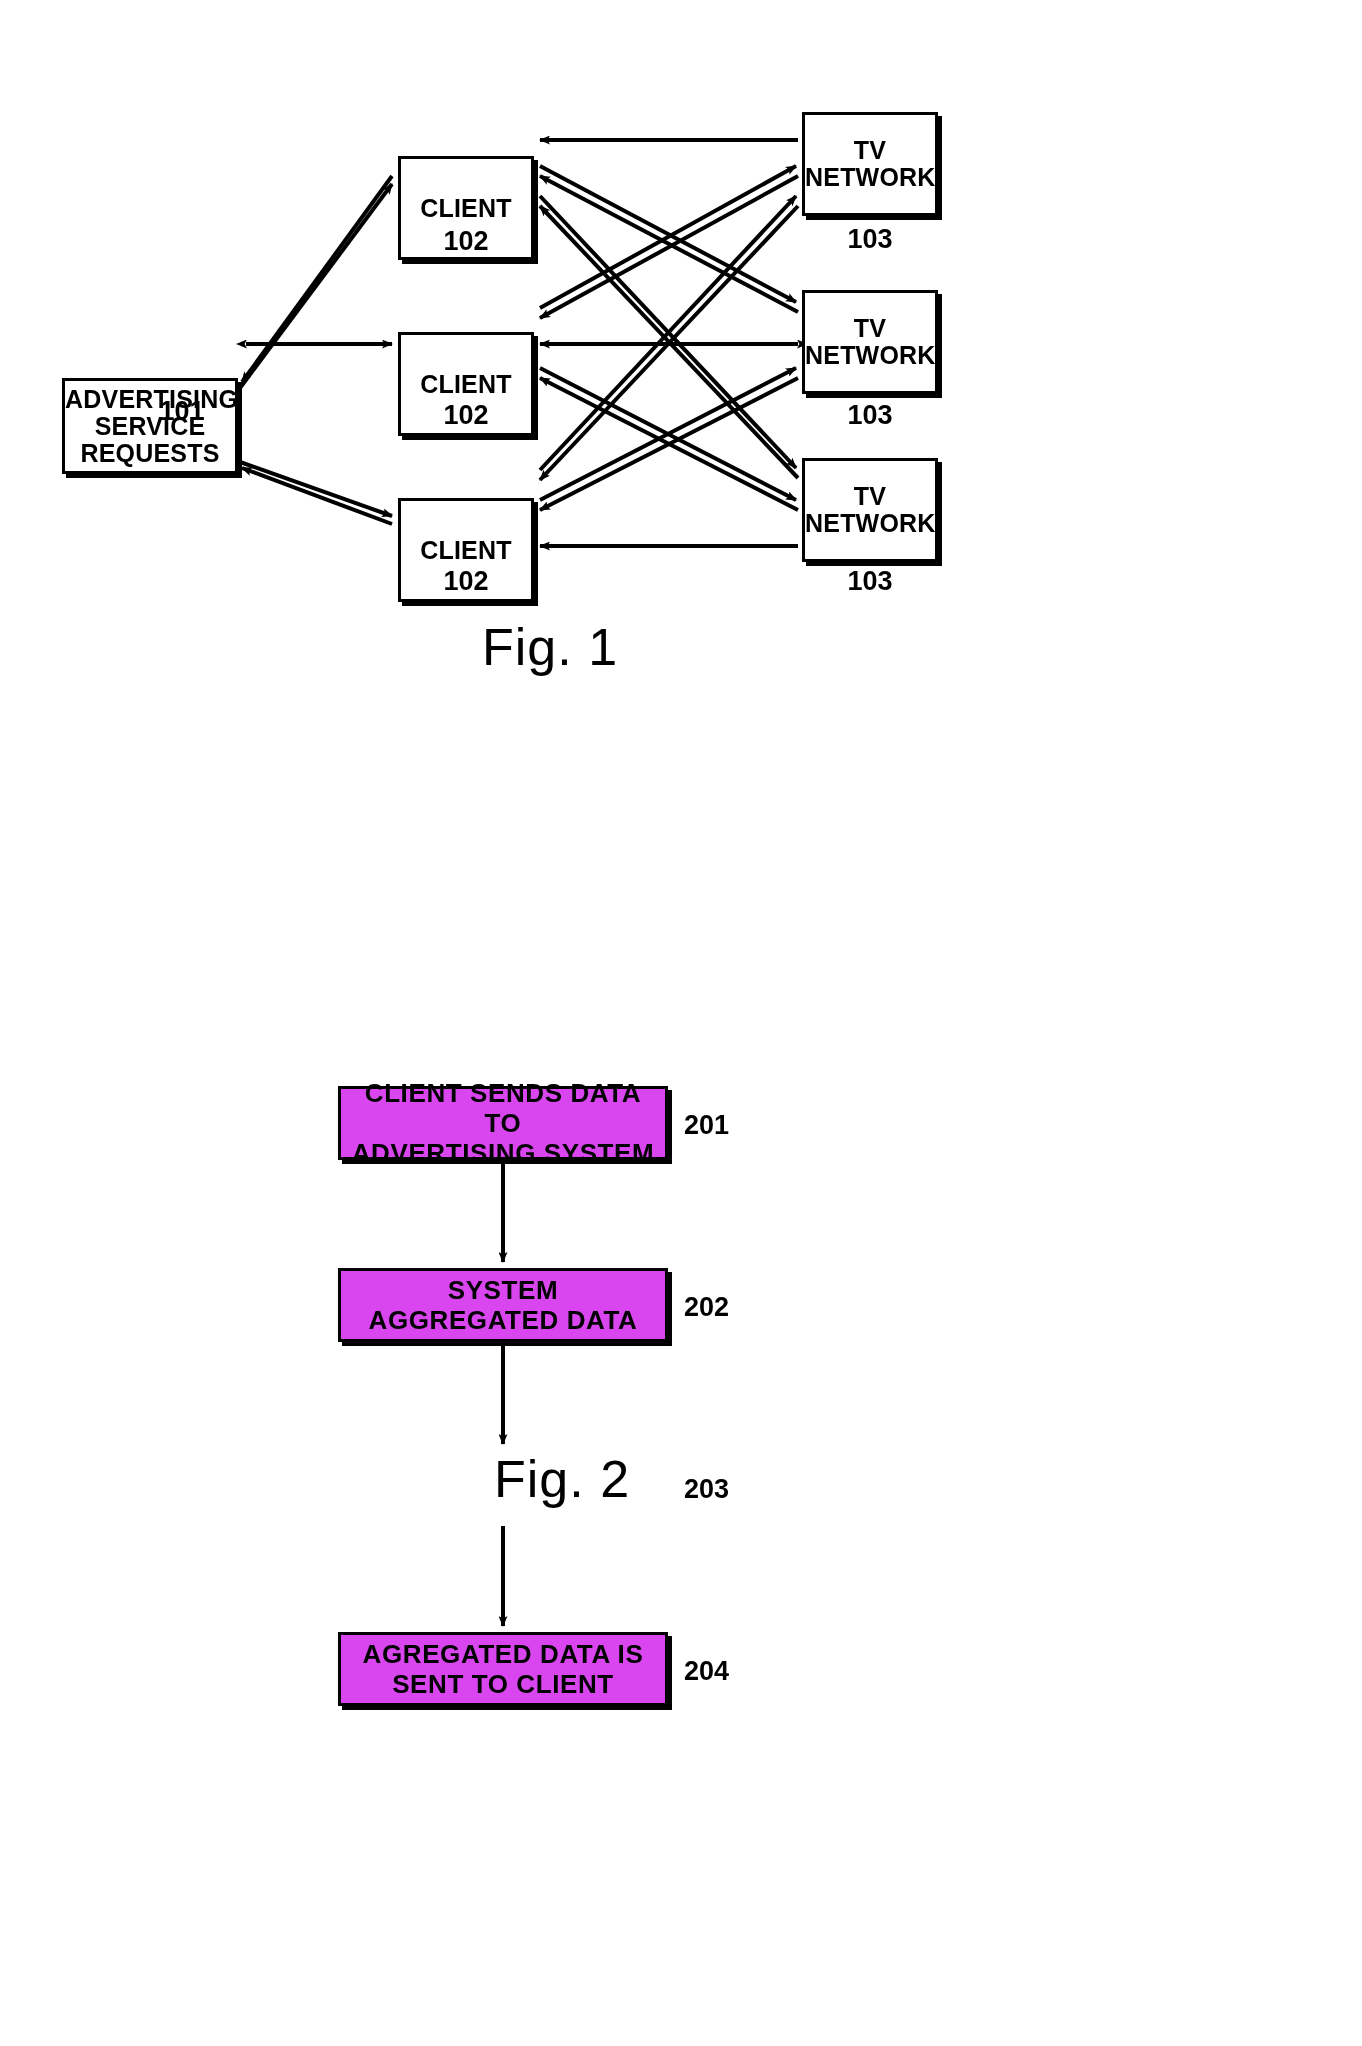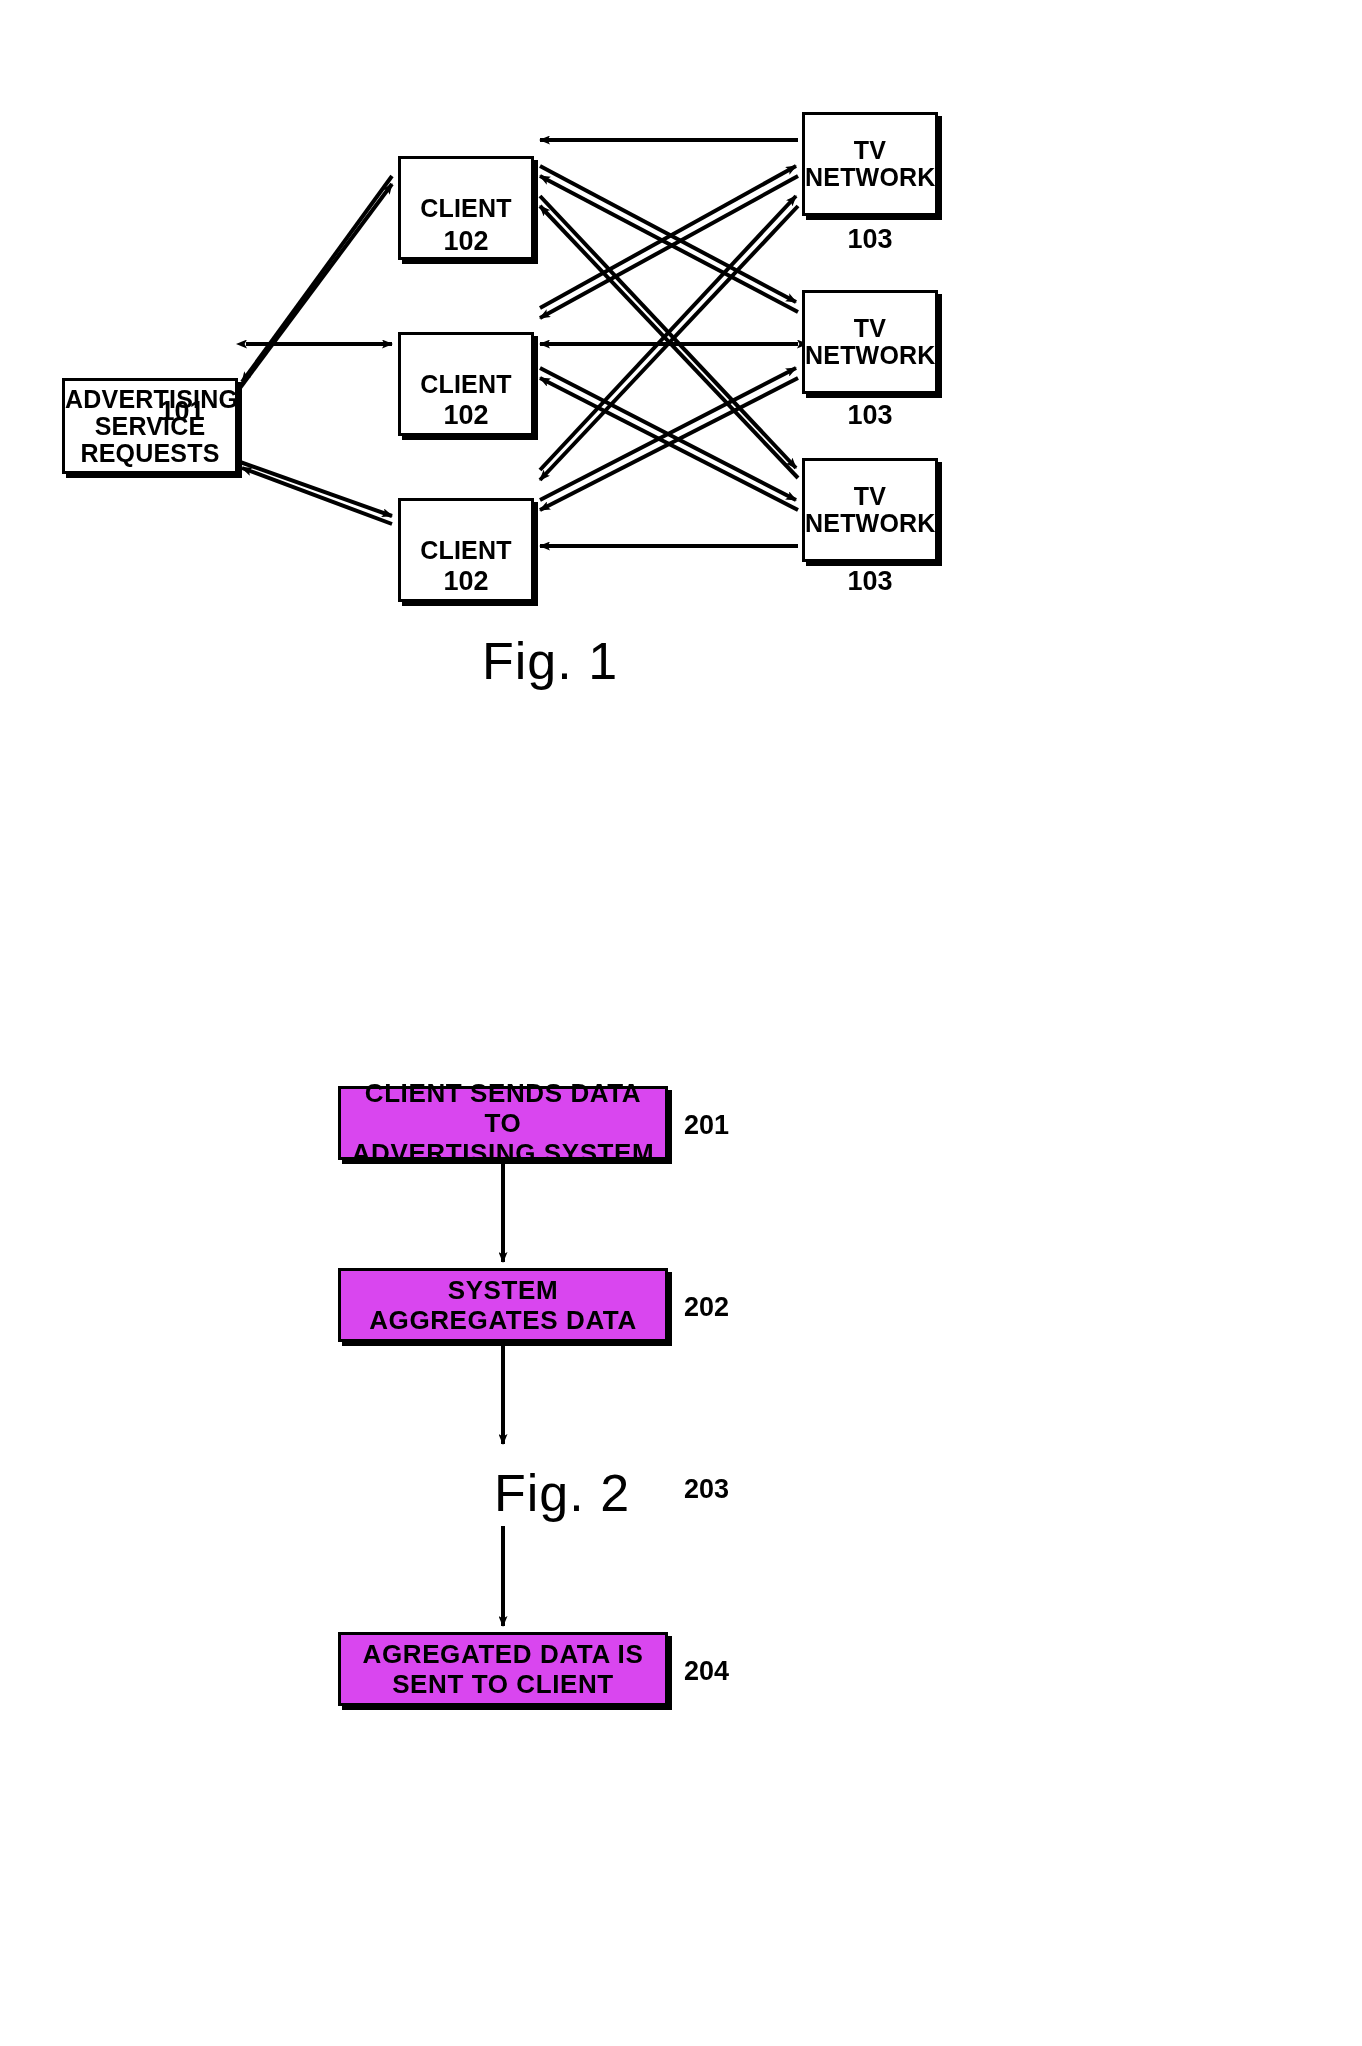--- a/index.html
+++ b/index.html
@@ -96,21 +96,20 @@
   }
 
   
   .fig-caption {
     position: absolute;
     font-size: 52px;
     font-weight: 400;
     letter-spacing: 1px;
     white-space: nowrap;
     z-index: 7;
-    margin-top: 14px;
   }
   #fig1-caption { left: 482px; top: 617px; }
   #fig2-caption { left: 494px; top: 1449px; }
 
   
   .flow-box {
     position: absolute;
     box-sizing: border-box;
     border: 3px solid #000;
     background: #d946ef;
@@ -249,21 +248,21 @@
   </svg>
 
   <div class="flow-box" id="flow-1">
     <span class="label-lines">CLIENT  SENDS  DATA  TO
 ADVERTISING  SYSTEM</span>
   </div>
   <div class="flow-ref" id="flow-ref-1">201</div>
 
   <div class="flow-box" id="flow-2">
     <span class="label-lines">SYSTEM
-AGGREGATES  DATA</span>
+AGGREGATED  DATA</span>
   </div>
   <div class="flow-ref" id="flow-ref-2">202</div>
 
   <div class="flow-ref" id="flow-ref-3">203</div>
 
   <div class="flow-box" id="flow-4">
     <span class="label-lines">AGREGATED  DATA  IS
 SENT  TO  CLIENT</span>
   </div>
   <div class="flow-ref" id="flow-ref-4">204</div>

